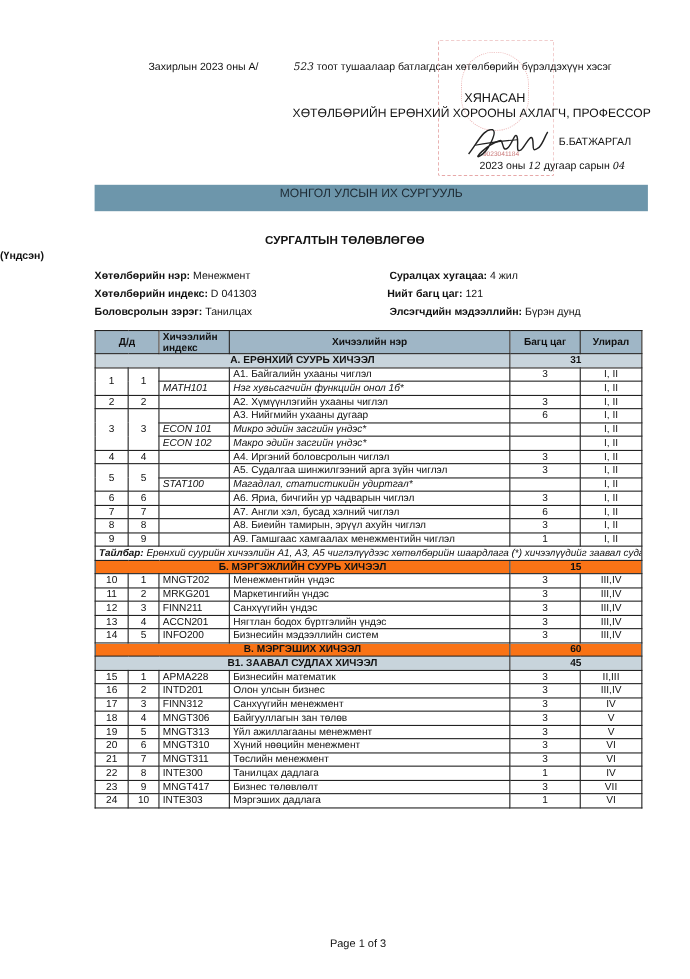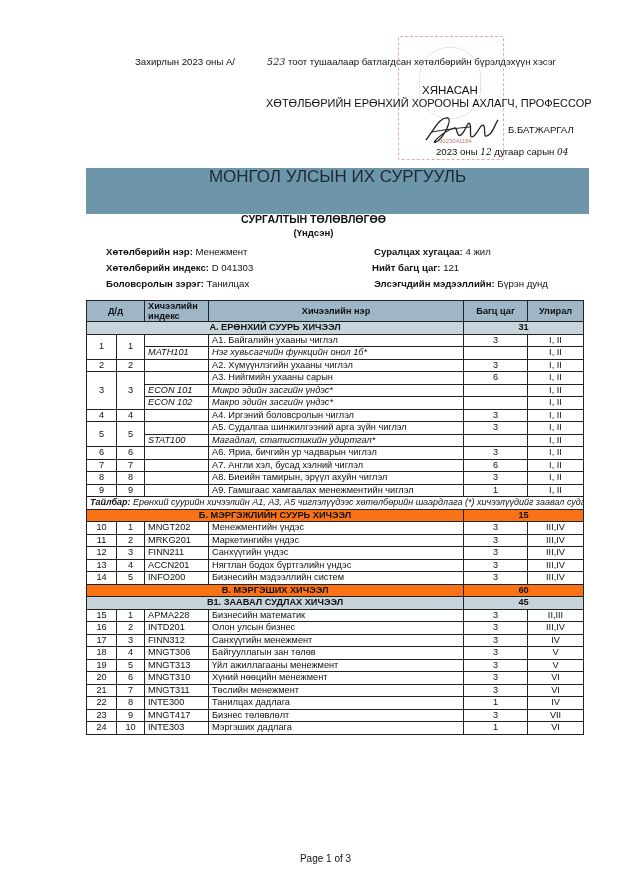--- a/index.html
+++ b/index.html
@@ -10,26 +10,26 @@
   .approved { position:absolute; left:422px; top:84px; font-size:11.5px; }
   .chair-title { position:absolute; left:266px; top:97px; font-size:11px; white-space:nowrap; }
   .signer { position:absolute; left:508px; top:124px; font-size:9.6px; }
   .sign-date { position:absolute; left:436px; top:146px; font-size:9.6px; white-space:nowrap; }
   .sign-date .hand { font-style:italic; font-family:"DejaVu Serif", serif; font-size:9px; }
   .stamp { position:absolute; left:398px; top:36px; width:104px; height:122px;
            border:1.5px dashed #e39a9a; border-radius:2px; opacity:.85; }
   .stamp-inner { position:absolute; left:20px; top:10px; width:60px; height:70px; border:1px dotted #eab0b0; border-radius:30px; }
   .stamp-code { position:absolute; left:40px; top:101px; font-size:6px; color:#c06060; }
   .signature { position:absolute; left:422px; top:110px; width:80px; height:40px; }
-  .banner { position:absolute; left:86px; top:168px; width:503px; height:46px; background:#6d96ab;
-            text-align:center; font-size:17px; line-height:13.5px; color:#1d2a33; padding-top:2px; box-sizing:border-box; }
+  .banner { position:absolute; left:86px; top:168px; width:503px; height:24px; background:#6d96ab;
+            text-align:center; font-size:11px; line-height:13.5px; color:#1d2a33; padding-top:2px; box-sizing:border-box; }
   .plan-title { position:absolute; left:0; width:627px; top:213px; text-align:center; font-weight:bold; font-size:10.6px; }
-  .plan-sub { position:absolute; left:0; width:627px; top:227px; text-align:center; font-weight:bold; font-size:9.6px; }
+  .plan-sub { position:absolute; left:0; width:627px; top:227px; text-align:left; font-weight:bold; font-size:9.6px; }
   .meta { position:absolute; font-size:9.6px; white-space:nowrap; }
-  .meta b { font-weight:bold;margin-left:20px; }
+  .meta b { font-weight:bold; }
   table.curr { position:absolute; left:86px; top:300px; width:497px; border-collapse:collapse; font-size:9.2px; table-layout:fixed; }
   table.curr td, table.curr th { border:1px solid #222; padding:0 3px; height:11.5px; line-height:11px; overflow:hidden; white-space:nowrap; }
   table.curr th { background:#9fb6c6; font-weight:bold; height:20px; line-height:10px; }
   .c { text-align:center; }
   .sec td { background:#f97316; font-weight:bold; }
   .sub td { background:#c8d4dc; font-weight:bold; }
   .it { font-style:italic; }
   .note td { white-space:normal; font-style:italic; font-size:9px; line-height:11px; padding:1px 3px; }
   .note b { font-style:italic; }
   .pager { position:absolute; left:12px; width:627px; top:853px; text-align:center; font-size:10px; }
@@ -111,21 +111,21 @@
         <td class="c">2</td>
         <td></td>
         <td>А2. Хүмүүнлэгийн ухааны чиглэл</td>
         <td class="c">3</td>
         <td class="c">I, II</td>
       </tr>
       <tr>
         <td class="c" rowspan="3">3</td>
         <td class="c" rowspan="3">3</td>
         <td></td>
-        <td>А3. Нийгмийн ухааны сарын</td>
+        <td>А3. Нийгмийн ухааны дугаар</td>
         <td class="c">6</td>
         <td class="c">I, II</td>
       </tr>
       <tr>
         <td class="it">ECON 101</td>
         <td class="it">Микро эдийн засгийн үндэс*</td>
         <td class="c"></td>
         <td class="c">I, II</td>
       </tr>
       <tr>

